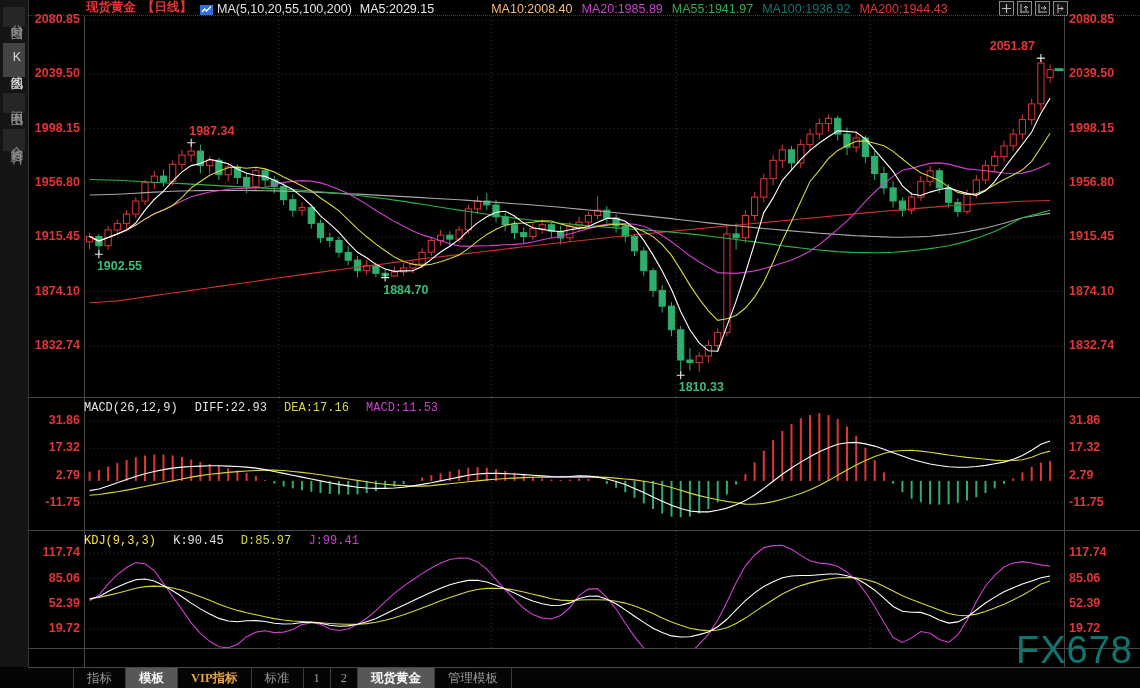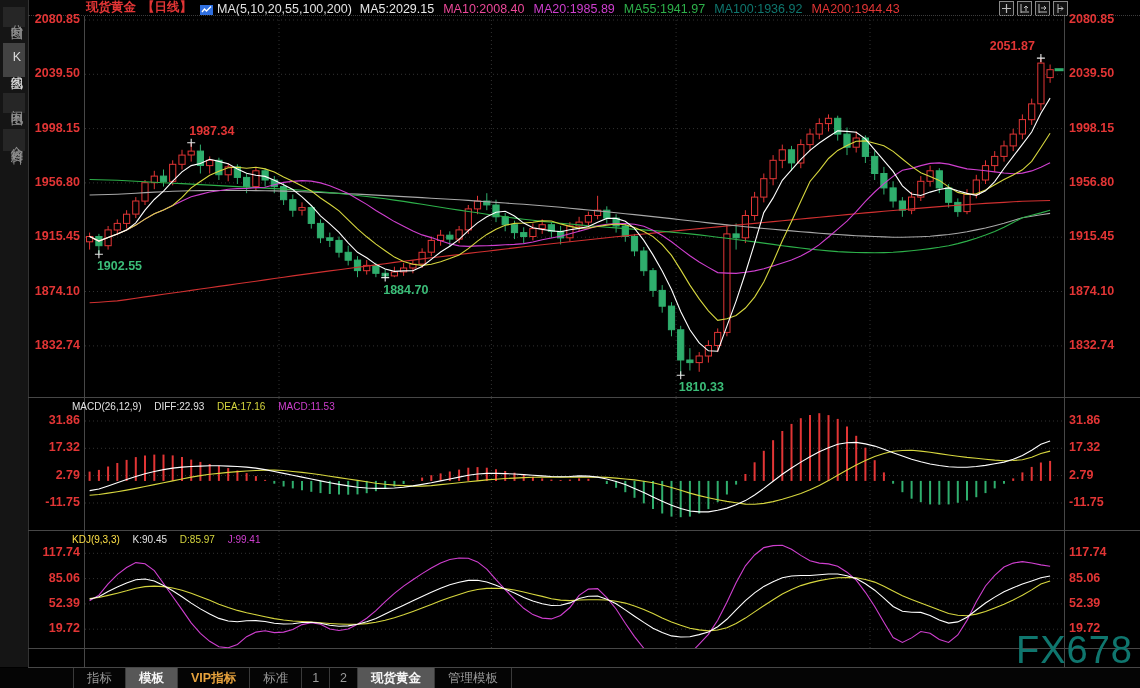--- a/index.html
+++ b/index.html
@@ -24,37 +24,37 @@
             justify-content:center;color:#bbb;background:#111;cursor:pointer;}
   
   #chart-region{position:absolute;left:84px;top:16px;width:981px;height:651px;border-left:1px solid #474747;border-right:1px solid #474747;box-sizing:border-box;}
   #chart-region svg{position:absolute;left:0;display:block;}
   #svg-main{top:0;}
   #svg-macd{top:382px;}
   #svg-kdj{top:515px;}
   .hline{position:absolute;left:28px;width:1112px;height:1px;background:#474747;}
   #topline{position:absolute;left:28px;top:15px;width:1112px;border-top:1px dotted #3d3d3d;height:0;}
   
-  .pane-header{position:absolute;left:72px;font-size:10px;white-space:nowrap;z-index:5;}
+  .pane-header{position:absolute;left:84px;font-size:12px;white-space:nowrap;z-index:5;font-family:Liberation Mono, monospace;}
   #macd-header{top:401px;}
   #kdj-header{top:534px;}
   .pane-header span{margin-right:10px;}
   
   #axis-layer{position:absolute;left:0;top:0;width:942px;height:688px;pointer-events:none;z-index:4;}
   .axis-label{position:absolute;font-size:12.5px;font-weight:700;color:#e23535;line-height:15px;}
   .axis-label.l{left:28px;width:52px;text-align:right;}
   .axis-label.r{left:1069px;width:66px;text-align:left;}
   
   #date-row{position:absolute;left:28px;top:649px;width:1112px;height:18px;}
   #period-selector{position:absolute;left:58px;top:1px;font-size:13px;font-weight:700;color:#e8b337;cursor:pointer;}
   #period-selector .arr{color:#e8921e;margin-left:4px;font-size:11px;}
   .date-label{position:absolute;top:1px;transform:translateX(-50%);color:#d6d6d6;font-weight:700;font-size:12.5px;}
   
   #toolbar{position:absolute;left:0;top:668px;width:1140px;height:20px;background:#050505;
-           display:flex;align-items:stretch;padding-left:73px;box-sizing:border-box;font-size:12.5px;}
+           display:flex;align-items:stretch;padding-left:73px;box-sizing:border-box;font-size:12.5px;font-family:Liberation Serif, serif;}
   .tab{display:flex;align-items:center;padding:0 13px;color:#9a9a9a;border-right:1px solid #3a3a3a;cursor:pointer;}
   .tab:first-child{border-left:1px solid #3a3a3a;}
   .tab.selected{background:#575757;color:#f5f5f5;font-weight:700;}
   .tab.vip{color:#e8a33d;font-weight:700;}
   .tab.num{padding:0 10px;}
   
   #watermark{position:absolute;left:1000px;top:629px;font-size:38px;color:#0f766e;letter-spacing:1px;z-index:6;margin-left:16px;}
 </style>
 </head>
 <body>
@@ -72,21 +72,21 @@
     <span id="symbol">现货黄金</span>
     <span id="period-tag">【日线】</span>
     <span id="chart-icon">
       <svg width="13" height="12" viewBox="0 0 13 12">
           <rect x="0" y="1" width="13" height="10" fill="#2f6fe0"></rect>
           <polyline points="2,8 4.5,5 6.5,7 11,2.5" stroke="#fff" stroke-width="1.3" fill="none"></polyline>
         </svg>
     </span>
     <span class="ma-group">MA(5,10,20,55,100,200)</span>
     <span class="ma" style="color: rgb(232, 232, 232);">MA5:2029.15</span>
-    <span class="ma" style="color: #ec4899;">MA10:2008.40</span>
+    <span class="ma" style="color: #fdba74; margin-left: 48px;">MA10:2008.40</span>
     <span class="ma" style="color: rgb(207, 63, 207);">MA20:1985.89</span>
     <span class="ma" style="color: rgb(45, 176, 74);">MA55:1941.97</span>
     <span class="ma" style="color: #0f766e;">MA100:1936.92</span>
     <span class="ma" style="color: rgb(226, 53, 53);">MA200:1944.43</span>
     <div id="header-tools">
       <span class="tool-btn">
         <svg width="9" height="9" viewBox="0 0 9 9">
             <path d="M4.5 0v9M0 4.5h9" stroke="#bbb" stroke-width="1.2"></path>
           </svg>
       </span>

